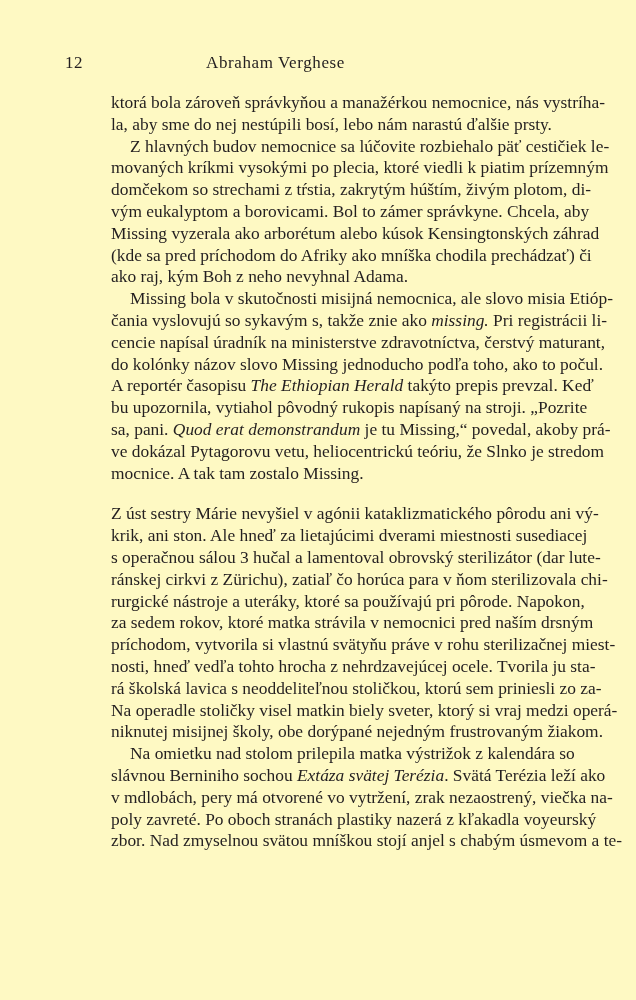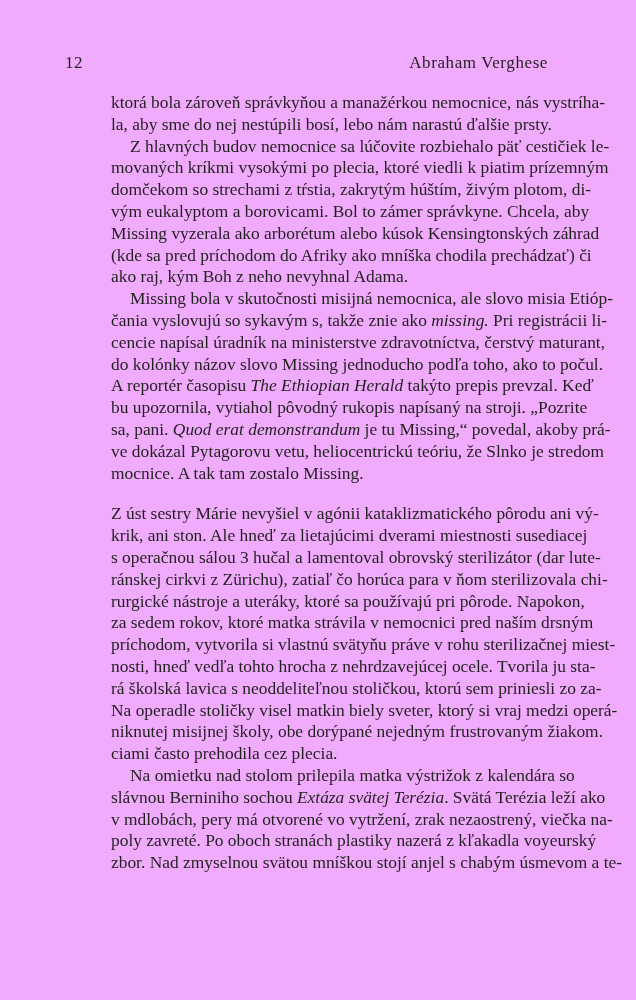--- a/index.html
+++ b/index.html
@@ -13,42 +13,42 @@
       position: relative;
       overflow: hidden;
       font-family: "Liberation Serif", "DejaVu Serif", serif;
       color: #231f20;
     }
     .page {
       position: absolute;
       left: 0; top: 0;
       width: 636px;
       height: 1000px;
-      background: #f0abfc;
+      background: #fef9c3;
     }
     .running-head {
       position: absolute;
       top: 53px;
       left: 65px;
       width: 487px;
       height: 22px;
       font-size: 17px;
       letter-spacing: 0.6px;
     }
     .folio {
       position: absolute;
       left: 0;
       top: 0;
     }
     .author {
       position: absolute;
       left: 0;
-      right: 4px;
+      right: 16px;
       top: 0;
-      text-align: right;
+      text-align: center;
       margin-left: -50px;
     }
     .body-text {
       position: absolute;
       left: 65px;
       top: 92px;
       width: 487px;
       font-size: 17.4px;
       line-height: 21.8px;
       text-align: justify;
@@ -116,21 +116,20 @@
         <span class="line">krik, ani ston. Ale hneď za lietajúcimi dverami miestnosti susediacej</span>
         <span class="line">s operačnou sálou 3 hučal a lamentoval obrovský sterilizátor (dar lute-</span>
         <span class="line">ránskej cirkvi z Zürichu), zatiaľ čo horúca para v ňom sterilizovala chi-</span>
         <span class="line">rurgické nástroje a uteráky, ktoré sa používajú pri pôrode. Napokon,</span>
         <span class="line">za sedem rokov, ktoré matka strávila v nemocnici pred naším drsným</span>
         <span class="line">príchodom, vytvorila si vlastnú svätyňu práve v rohu sterilizačnej miest-</span>
         <span class="line">nosti, hneď vedľa tohto hrocha z nehrdzavejúcej ocele. Tvorila ju sta-</span>
         <span class="line">rá školská lavica s neoddeliteľnou stoličkou, ktorú sem priniesli zo za-</span>
         <span class="line">Na operadle stoličky visel matkin biely sveter, ktorý si vraj medzi operá-</span>
         <span class="line">niknutej misijnej školy, obe dorýpané nejedným frustrovaným žiakom.</span>
-        <span class="line last">ciami často prehodila cez plecia.</span>
       </div>
       <div class="paragraph">
         <span class="line indent">Na omietku nad stolom prilepila matka výstrižok z kalendára so</span>
         <span class="line">slávnou Berniniho sochou <em>Extáza svätej Terézia</em>. Svätá Terézia leží ako</span>
         <span class="line">v mdlobách, pery má otvorené vo vytržení, zrak nezaostrený, viečka na-</span>
         <span class="line">poly zavreté. Po oboch stranách plastiky nazerá z kľakadla voyeurský</span>
         <span class="line">zbor. Nad zmyselnou svätou mníškou stojí anjel s chabým úsmevom a te-</span>
       </div>
     </div>
 </div>

